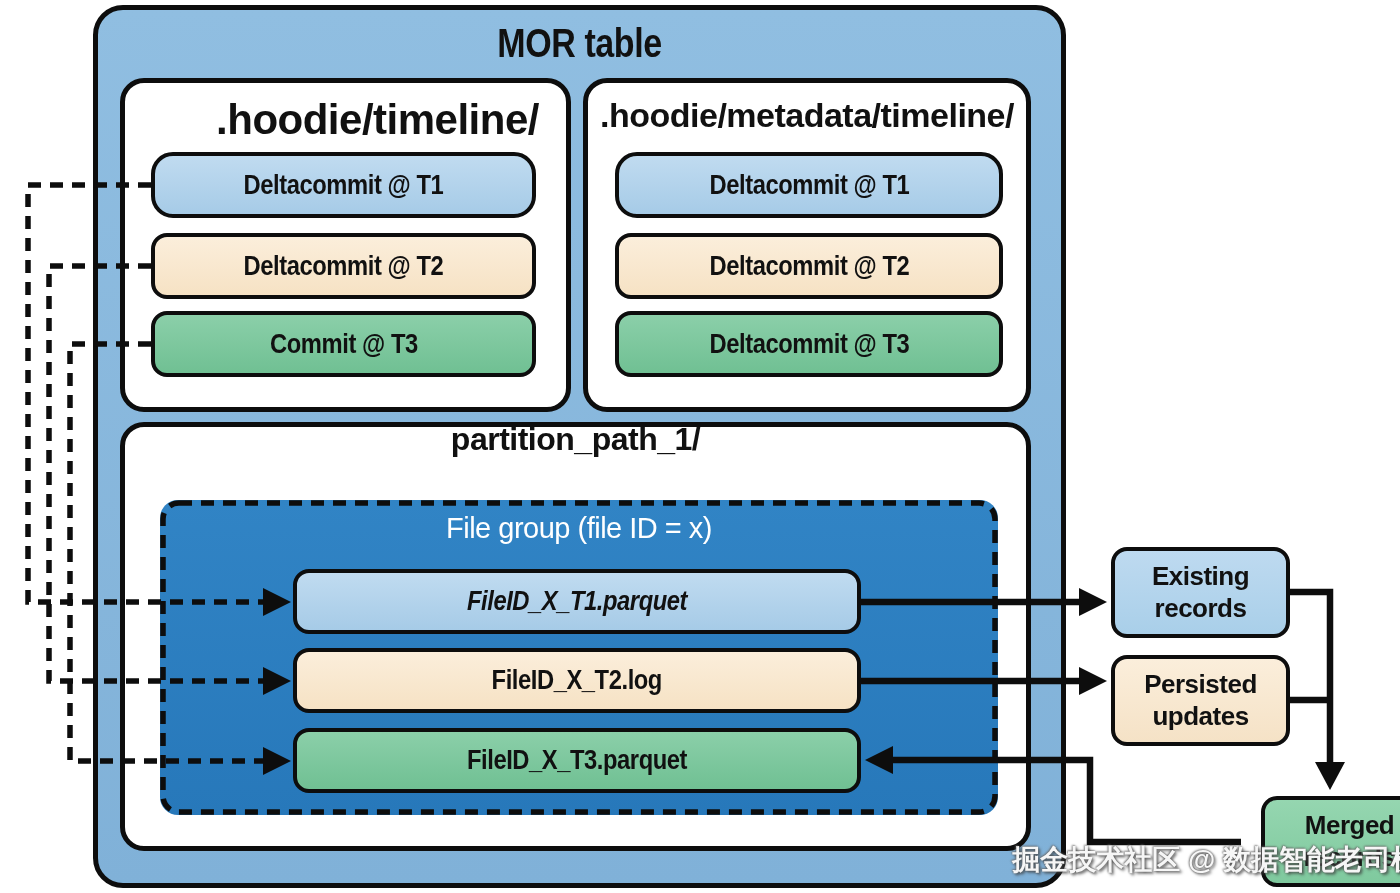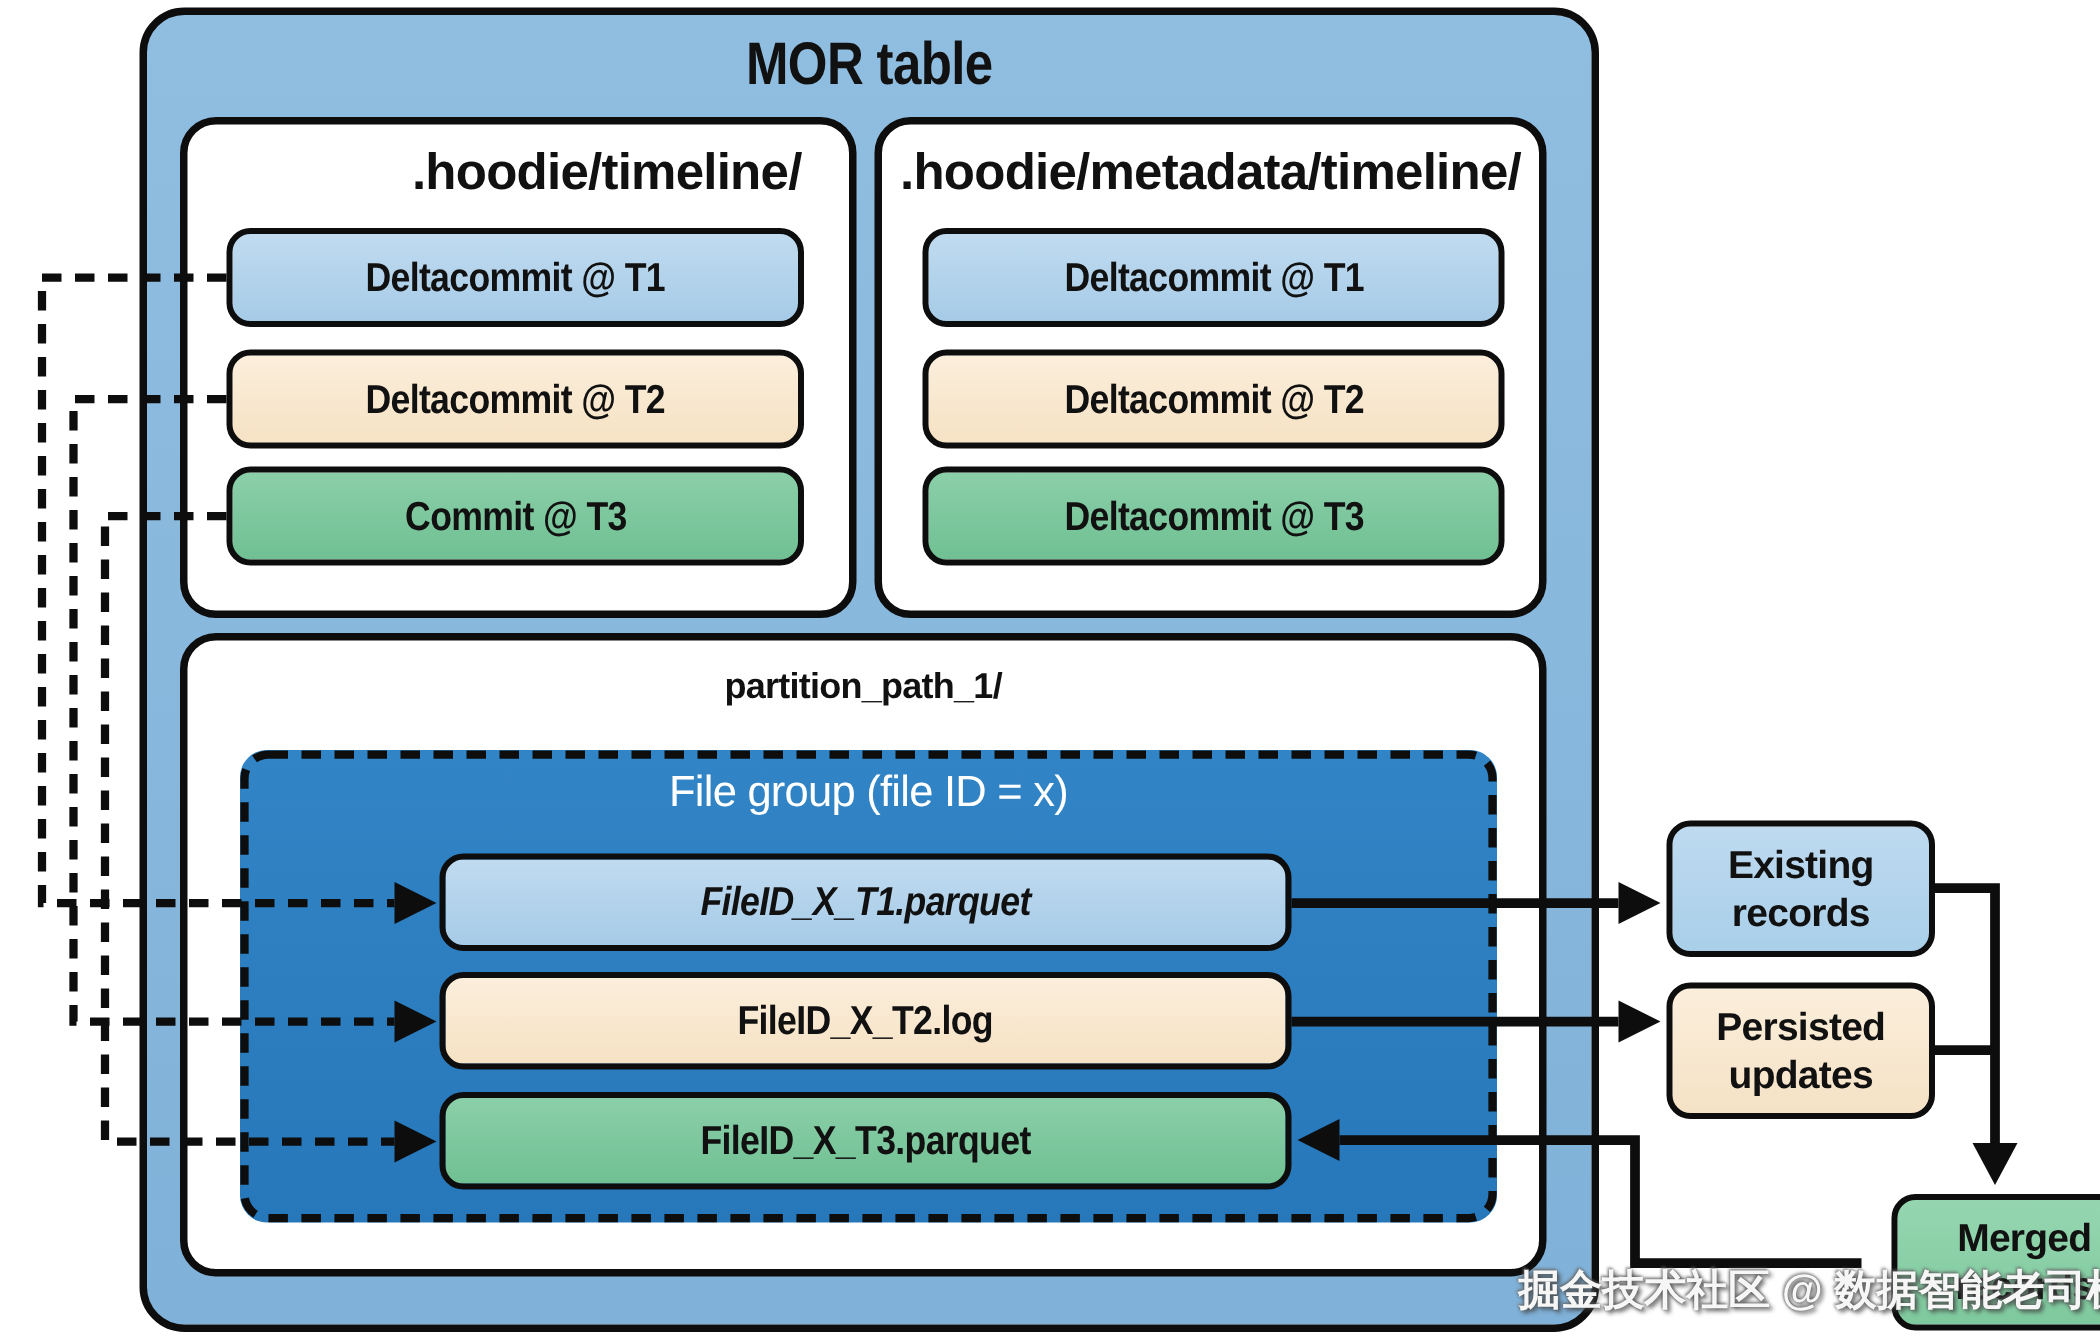--- a/index.html
+++ b/index.html
@@ -15,36 +15,36 @@
   .white-box{background:#ffffff;border:5px solid #0d0d0d;border-radius:24px;}
   .tl-box{left:97px;top:78px;width:451px;height:334px;}
   .mt-box{left:560px;top:78px;width:448px;height:334px;}
   .part-box{left:97px;top:422px;width:911px;height:429px;}
   .fg-box{left:137px;top:500px;width:838px;height:315px;border-radius:18px;
           background:linear-gradient(180deg,#3184c5,#2778ba);}
 
   
   .title{ text-align:center;font-weight:700;letter-spacing:-0.5px;line-height:1.15;}
   .mor-title{left:70px;top:20px;width:973px;font-size:40px;transform:scaleX(.85);}
-  .tl-title{left:111px;top:96px;width:541px;font-size:34px;}
+  .tl-title{left:84px;top:96px;width:541px;font-size:42px;}
   .mt-title{left:560px;top:96px;width:448px;font-size:34px;}
-  .part-title{left:97px;top:444px;width:911px;font-size:24px;}
+  .part-title{left:97px;top:421px;width:911px;font-size:32px;}
   .fg-title{left:137px;top:512px;width:838px;font-size:29px;color:#ffffff;font-weight:400;
             text-align:center;letter-spacing:-0.5px;}
 
   
   .pill{border:4px solid #0d0d0d;border-radius:16px;display:flex;align-items:center;justify-content:center;
         font-size:27px;font-weight:700;letter-spacing:-0.5px;}
   .pill .cond{display:inline-block;transform:scaleX(.88);transform-origin:50% 50%;white-space:nowrap;}
   .pill.blue {background:linear-gradient(180deg,#c0dbf0,#a6cbe7);}
   .pill.cream{background:linear-gradient(180deg,#fbeedb,#f6e2c4);}
   .pill.green{background:linear-gradient(180deg,#8bcfa9,#70c093);}
   .tlp{left:128px;width:385px;height:66px;}
   .mtp{left:592px;width:388px;height:66px;}
-  .row1{top:152px;} .row2{top:233px;} .row3{top:311px;}
+  .row1{top:152px;border-radius:22px;} .row2{top:233px;} .row3{top:311px;}
   .fgp{left:270px;width:568px;height:65px;}
   .frow1{top:569px;font-style:italic;} .frow2{top:648px;} .frow3{top:728px;}
 
   
   .side{border:4px solid #0d0d0d;border-radius:16px;display:flex;align-items:center;justify-content:center;
         text-align:center;font-size:26px;font-weight:700;line-height:1.22;letter-spacing:-0.5px;padding:0 28px;}
   .existing{left:1088px;top:547px;width:179px;height:91px;background:linear-gradient(180deg,#bedaf0,#a9cfe9);}
   .persisted{left:1088px;top:655px;width:179px;height:91px;background:linear-gradient(180deg,#fbeedb,#f5e2c6);}
   .merged{left:1238px;top:796px;width:177px;height:91px;background:linear-gradient(180deg,#95d6b0,#7fc99e);justify-content:center;}
 

